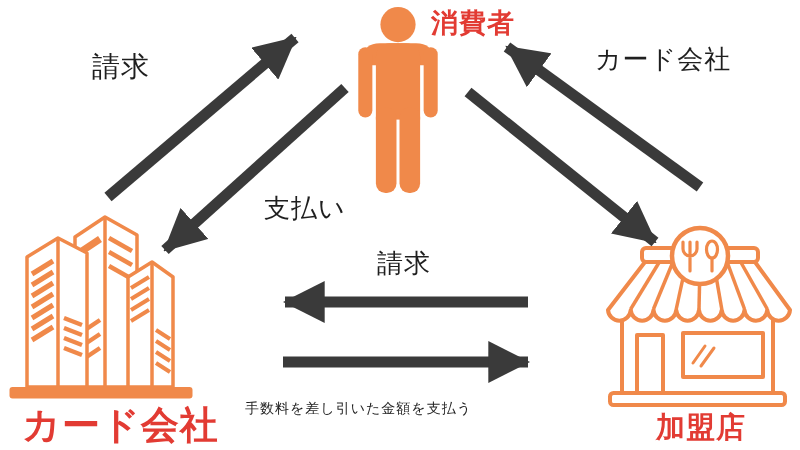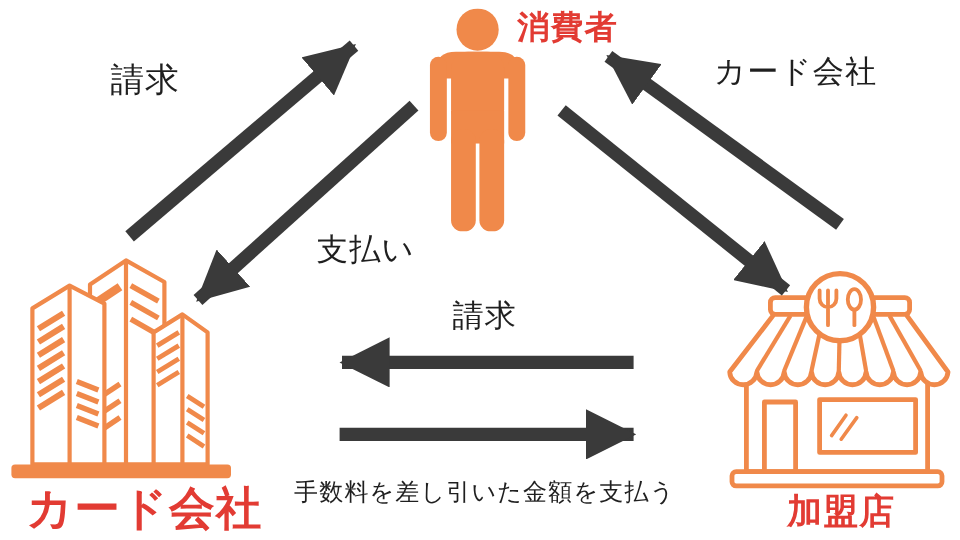--- a/index.html
+++ b/index.html
@@ -121,15 +121,15 @@
   </svg>
 
   <div class="lbl red" style="left:431px;top:8px;font-size:27px">消費者</div>
   <div class="lbl red" style="left:22px;top:404px;font-size:38px">カード会社</div>
   <div class="lbl red" style="left:656px;top:411px;font-size:29px">加盟店</div>
 
   <div class="lbl" style="left:92px;top:51px;font-size:28px">請求</div>
   <div class="lbl" style="left:264px;top:194px;font-size:26px">支払い</div>
   <div class="lbl" style="left:595px;top:45px;font-size:26px">カード会社</div>
   <div class="lbl" style="left:377px;top:249px;font-size:26px">請求</div>
-  <div class="lbl" style="left:245px;top:400px;font-size:20px">手数料を差し引いた金額を支払う</div>
+  <div class="lbl" style="left:245px;top:400px;font-size:14px">手数料を差し引いた金額を支払う</div>
 
 </div>
 
 </body></html>

